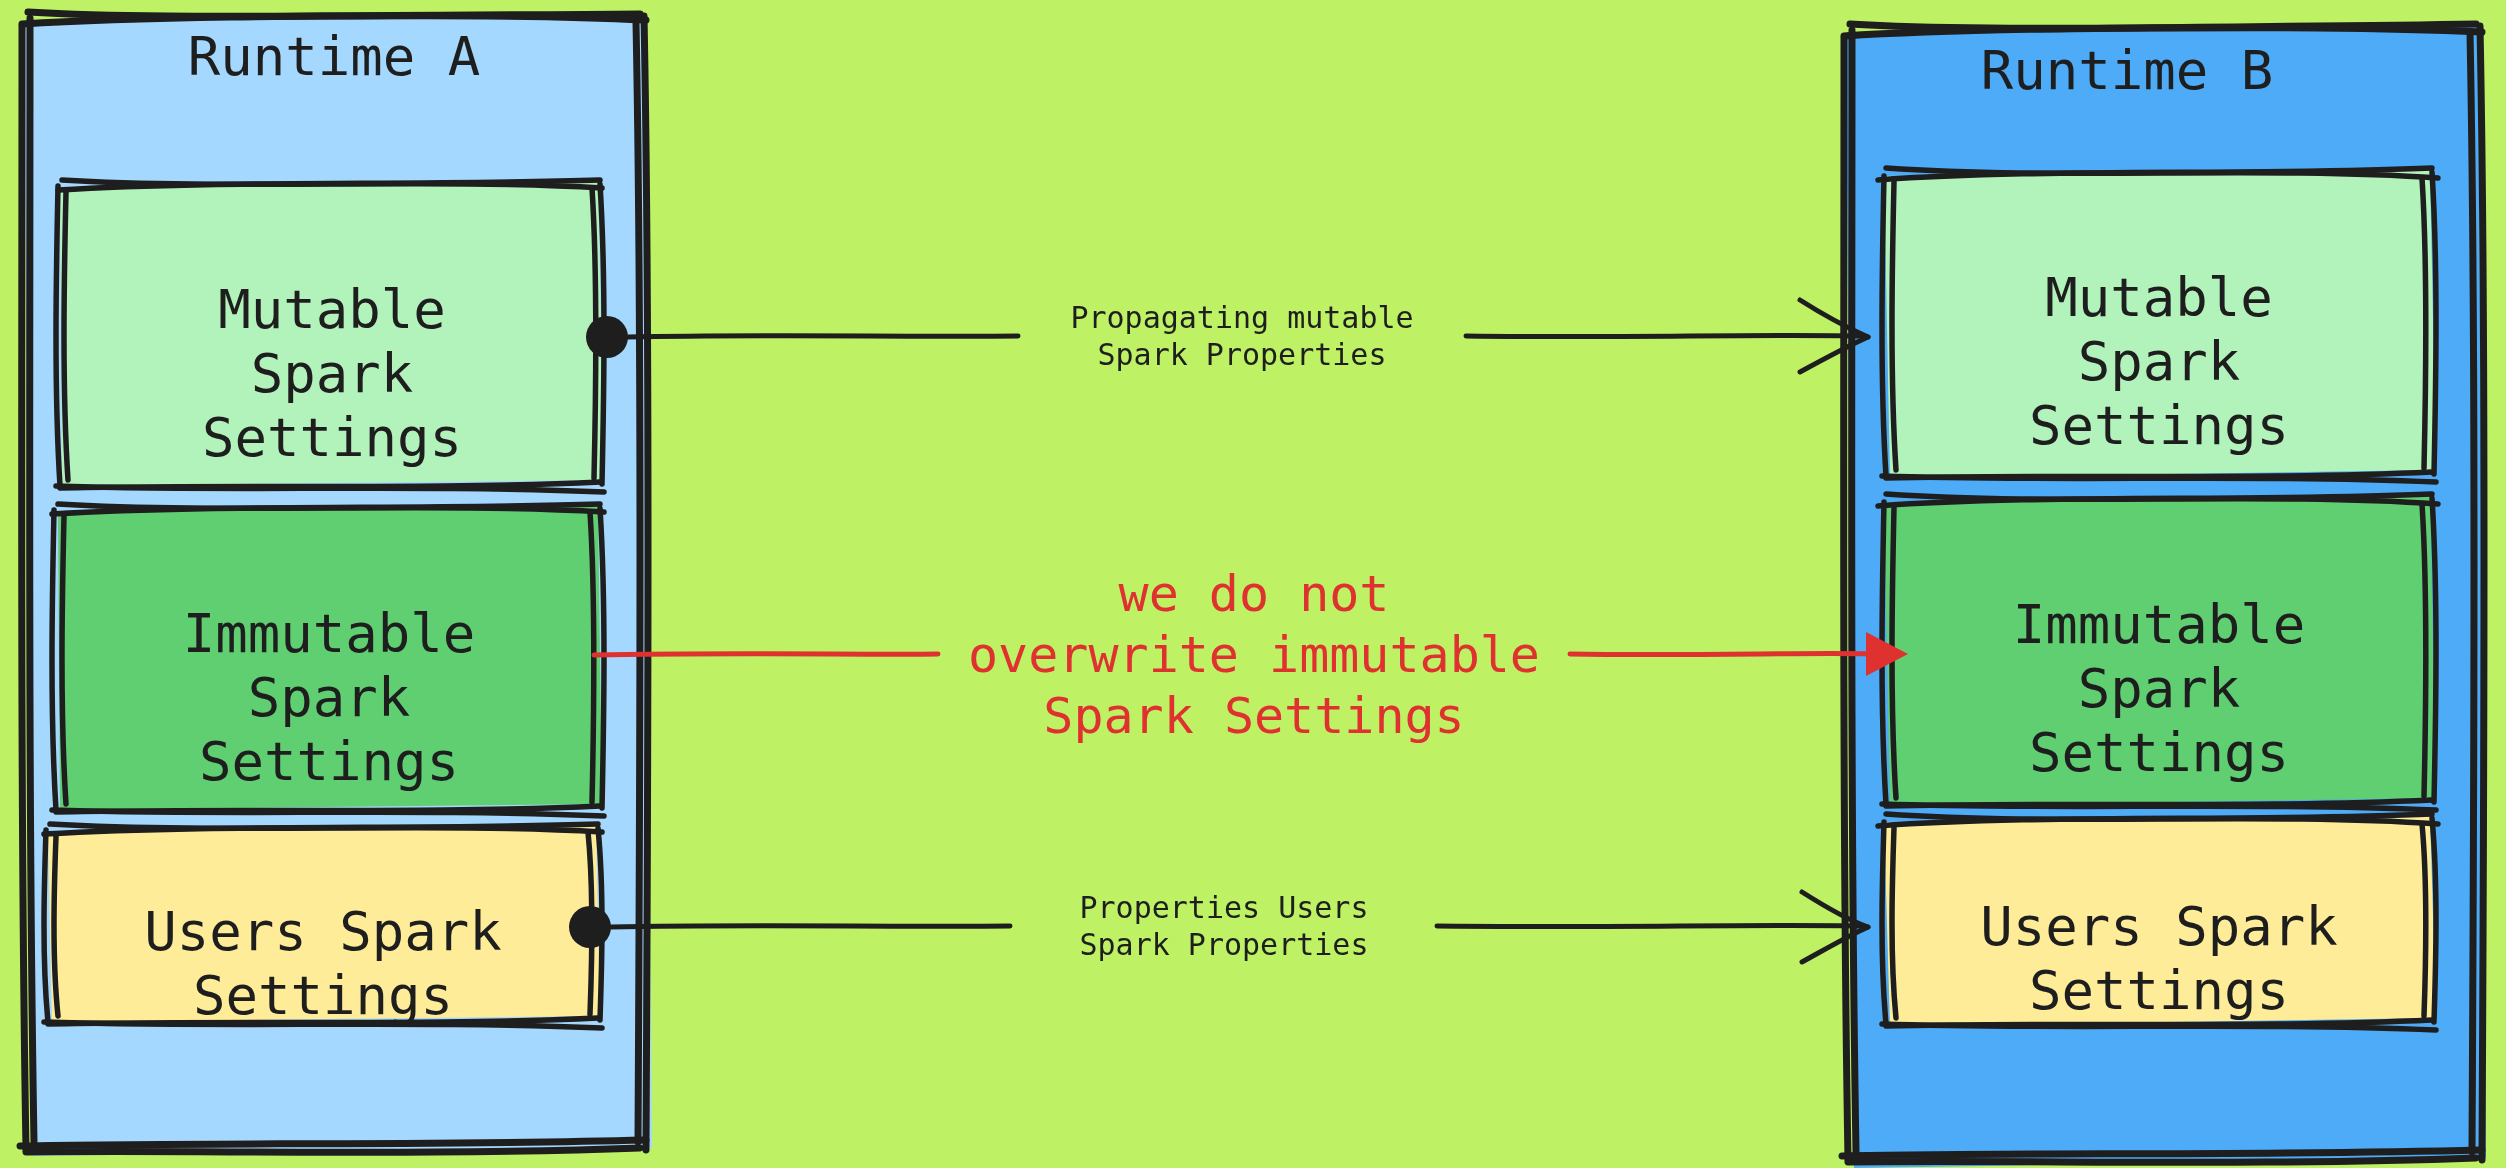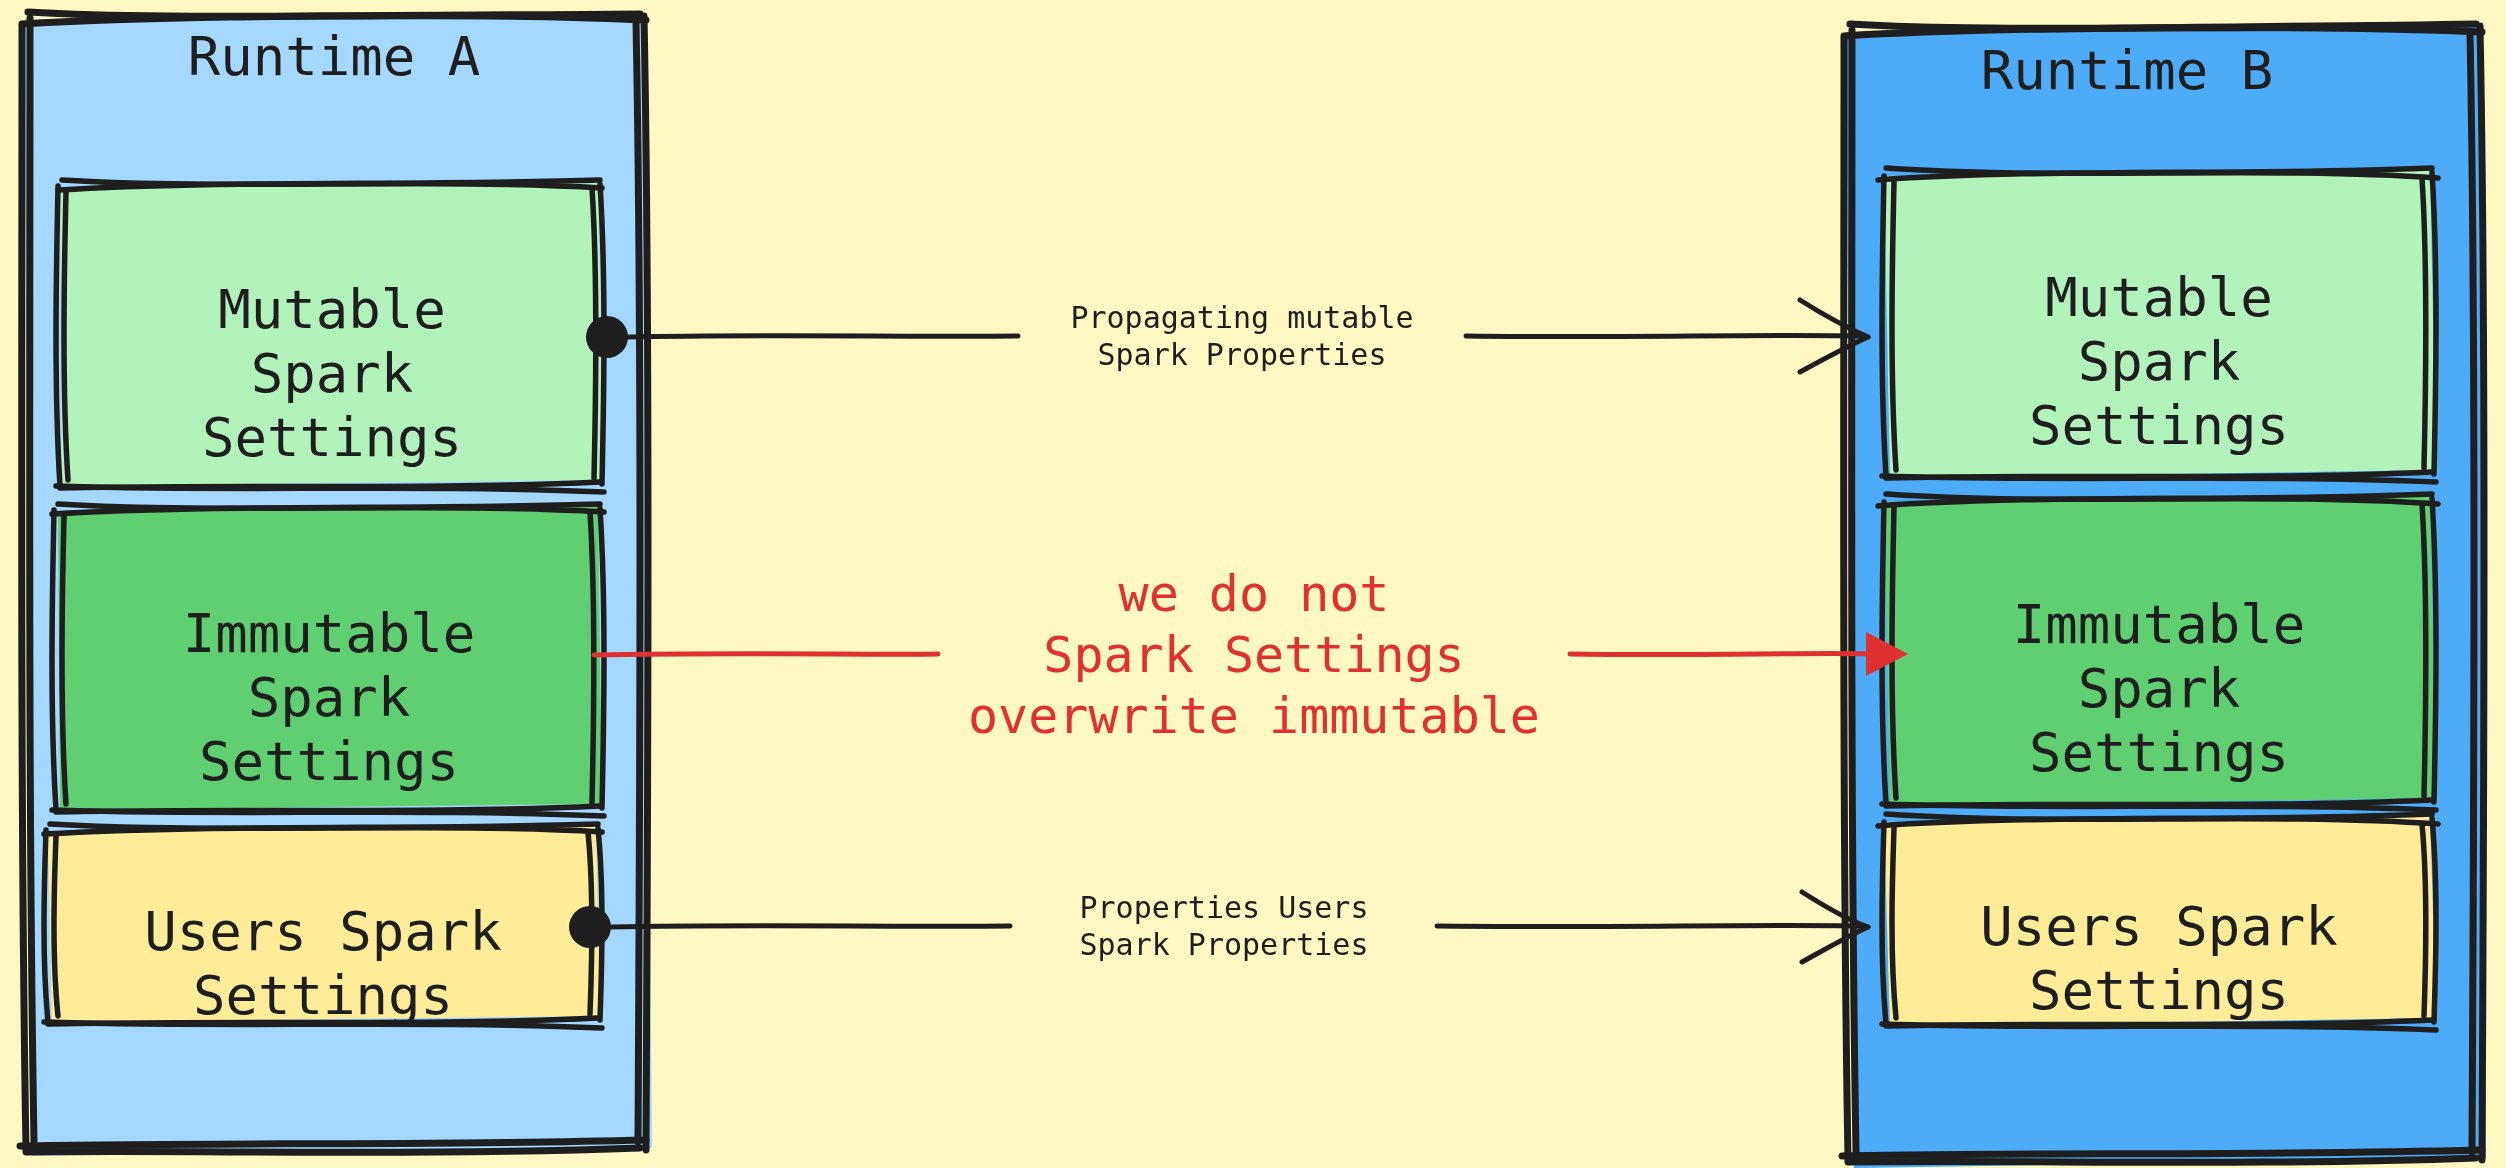--- a/index.html
+++ b/index.html
@@ -8,21 +8,21 @@
     padding: 0;
     background: #ffffff;
   }
   body {
     font-family: "DejaVu Sans Mono", "Liberation Mono", monospace;
   }
   #stage {
     position: relative;
     width: 2506px;
     height: 1168px;
-    background: #fef9c3;
+    background: #bef264;
     overflow: hidden;
   }
   #sketch {
     position: absolute;
     inset: 0;
     width: 2506px;
     height: 1168px;
     display: block;
   }
   .lbl {
@@ -239,22 +239,22 @@
     <span class="ln">Settings</span>
   </div>
 
   <div class="lbl edge-label" style="left:1018px; top:296px; width:448px; height:82px;">
     <span class="ln">Propagating mutable</span>
     <span class="ln">Spark Properties</span>
   </div>
 
   <div class="lbl edge-label-red" style="left:926px; top:560px; width:656px; height:190px;">
     <span class="ln">we do not</span>
+    <span class="ln">overwrite immutable</span>
     <span class="ln">Spark Settings</span>
-    <span class="ln">overwrite immutable</span>
   </div>
 
   <div class="lbl edge-label" style="left:1010px; top:886px; width:428px; height:82px;">
     <span class="ln">Properties Users</span>
     <span class="ln">Spark Properties</span>
   </div>
 
 </div>
 
 </body></html>

